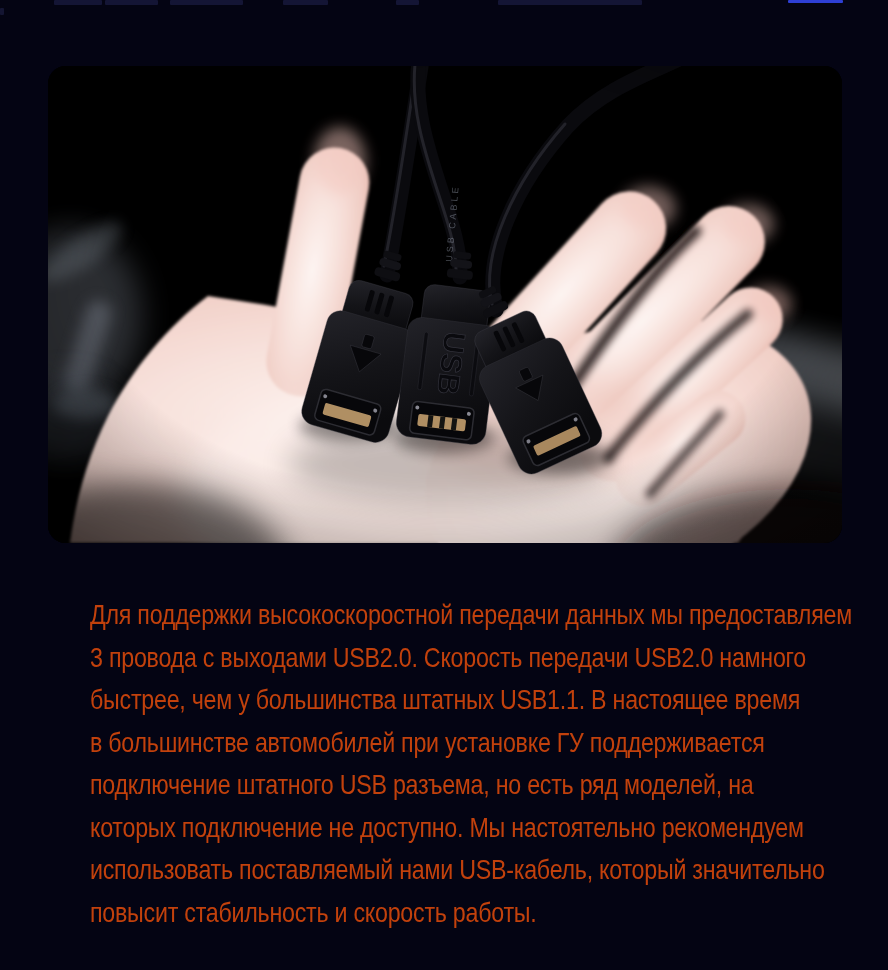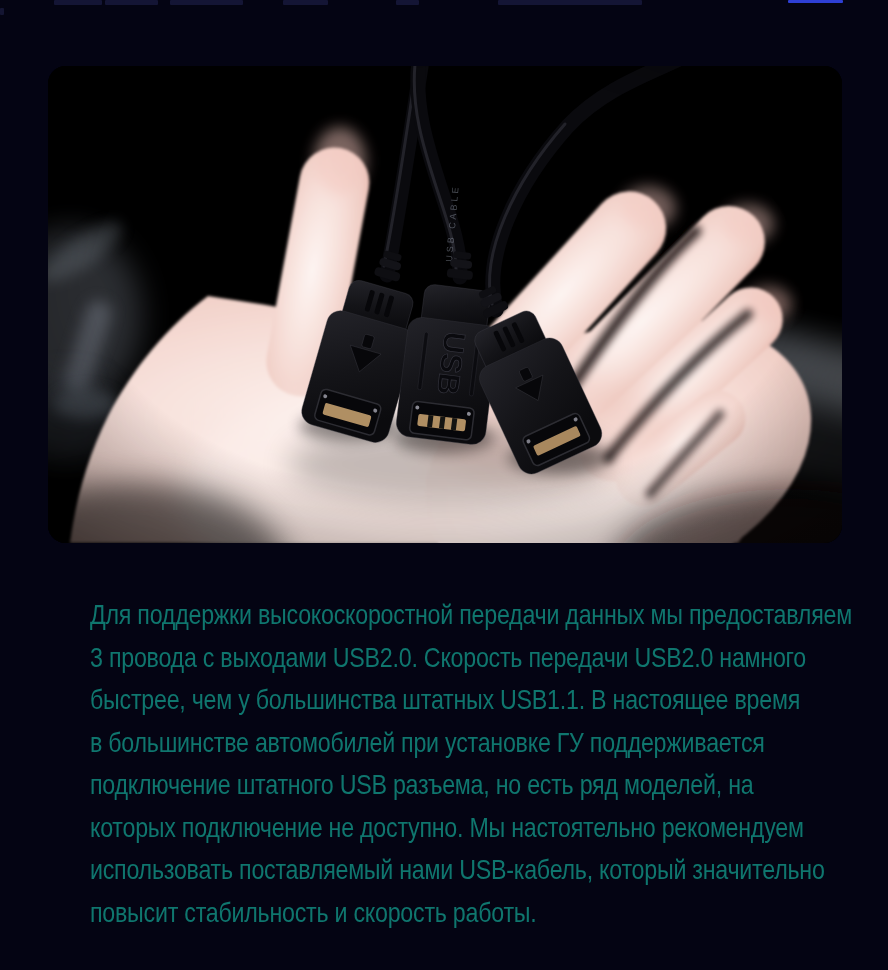--- a/index.html
+++ b/index.html
@@ -11,21 +11,21 @@
   .artifact{position:absolute;top:0;height:5px;background:rgba(40,42,96,.45);border-radius:1px;}
   .artifact-dot{position:absolute;left:0;top:8px;width:4px;height:7px;background:rgba(52,54,110,.35);border-radius:1px;}
   .blue-frag{position:absolute;top:0;height:3px;background:#2e3fd4;border-radius:1px;}
 
   .photo{
     position:absolute;left:48px;top:66px;width:794px;height:477px;
     border-radius:18px;overflow:hidden;background:#000;
   }
   .photo svg{display:block;width:794px;height:477px;}
 
-  .desc{position:absolute;left:90px;top:594px;width:730px;color:#0f766e;}
+  .desc{position:absolute;left:90px;top:594px;width:730px;color:#c2410c;}
   .desc .line{
     white-space:nowrap;font-size:28px;line-height:42.5px;font-weight:400;
     letter-spacing:-0.3px;transform:scaleX(.83);transform-origin:0 50%;
   }
 </style>
 </head>
 <body>
 
 <div class="screen">
 

